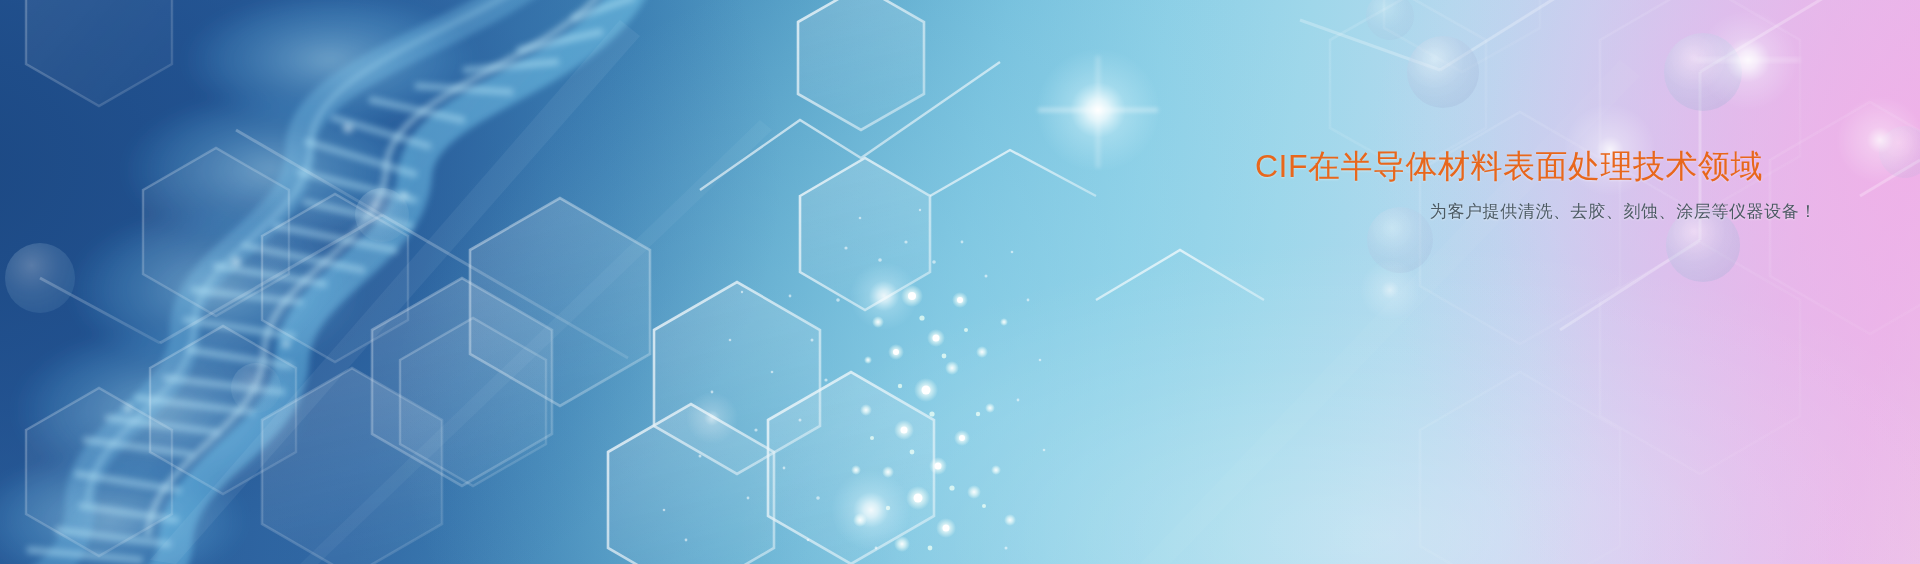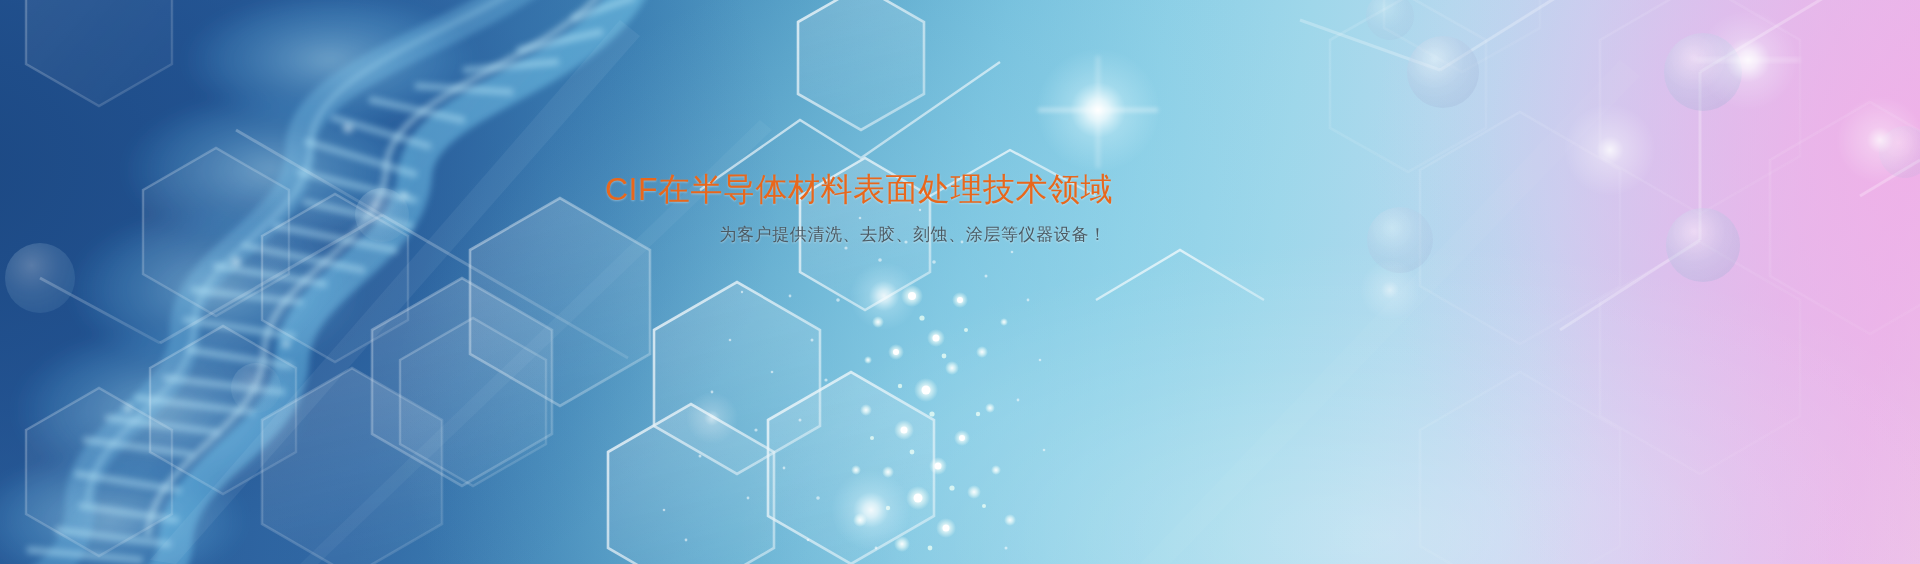--- a/index.html
+++ b/index.html
@@ -87,23 +87,23 @@
   }
   .layer-hex  { opacity: 0.85; }
   .layer-dna  { opacity: 1; mix-blend-mode: screen; }
   .layer-spark{ mix-blend-mode: screen; }
   .layer-glow { mix-blend-mode: screen; }
 
   
   .text-block {
     position: absolute;
     left: 0;
-    top: 168px;
+    top: 145px;
     width: 1808px;
-    text-align: center;
+    text-align: right;
     padding-right: 0;
   }
   .headline {
     margin: 0;
     font-size: 32px;
     font-weight: 400;
     letter-spacing: 0.5px;
     color: #e8671c;
     text-shadow: 0 1px 2px rgba(255,255,255,0.35);
     line-height: 42px;

